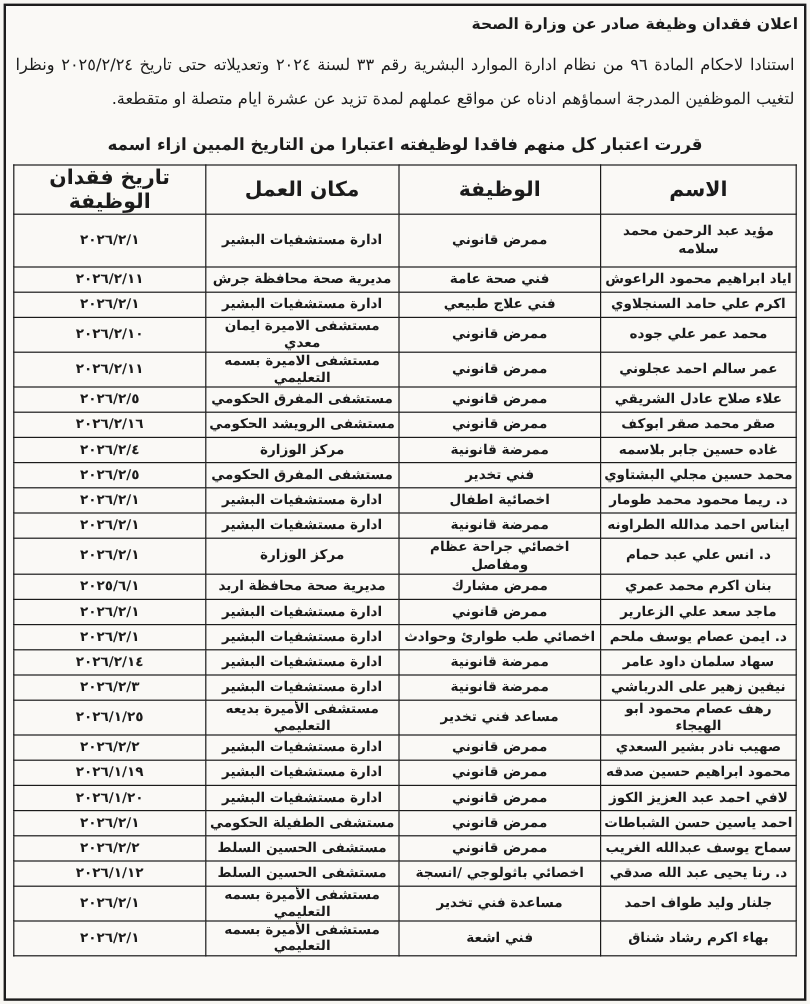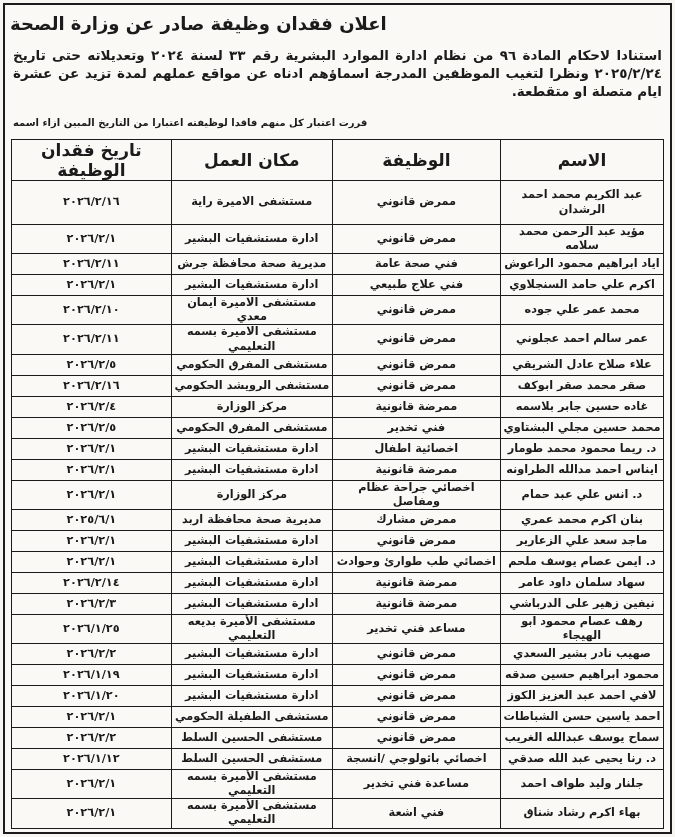--- a/index.html
+++ b/index.html
@@ -12,38 +12,38 @@
   }
   .page-frame {
     position: absolute;
     inset: 3px;
     border: 2.5px solid #1c1c1c;
     background: #faf9f6;
     padding: 6px 5px 4px 5px;
     overflow: hidden;
   }
   .doc-title {
-    text-align: left;
-    font-size: 18px;
+    text-align: right;
+    font-size: 13px;
     font-weight: bold;
     margin: 2px 0 8px 0;
   }
   .intro {
     font-size: 13.5px;
-    font-weight: bold;
-    line-height: 18px;
+    font-weight: normal;
+    line-height: 29px;
     text-align: justify;
     text-justify: inter-word;
     margin: 12px 3px;
   }
   .decision {
-    font-size: 10px;
+    font-size: 14px;
     font-weight: bold;
     line-height: 22px;
-    text-align: left;
+    text-align: center;
     margin: 1px 3px 5px 3px;
   }
   table.loss-table {
     width: calc(100% - 2px);
     margin: 0 auto;
     border-collapse: collapse;
     table-layout: fixed;
   }
   .loss-table th, .loss-table td {
     border: 1.6px solid #1b1b1b;
@@ -86,26 +86,20 @@
     <thead>
       <tr>
         <th>الاسم</th>
         <th>الوظيفة</th>
         <th>مكان العمل</th>
         <th>تاريخ فقدان الوظيفة</th>
       </tr>
     </thead>
     <tbody>
         <tr>
-          <td>عبد الكريم محمد احمد الرشدان</td>
-          <td>ممرض قانوني</td>
-          <td>مستشفى الاميرة راية</td>
-          <td>٢٠٢٦/٢/١٦</td>
-        </tr>
-        <tr>
           <td>مؤيد عبد الرحمن محمد سلامه</td>
           <td>ممرض قانوني</td>
           <td>ادارة مستشفيات البشير</td>
           <td>٢٠٢٦/٢/١</td>
         </tr>
         <tr>
           <td>اياد ابراهيم محمود الراعوش</td>
           <td>فني صحة عامة</td>
           <td>مديرية صحة محافظة جرش</td>
           <td>٢٠٢٦/٢/١١</td>

